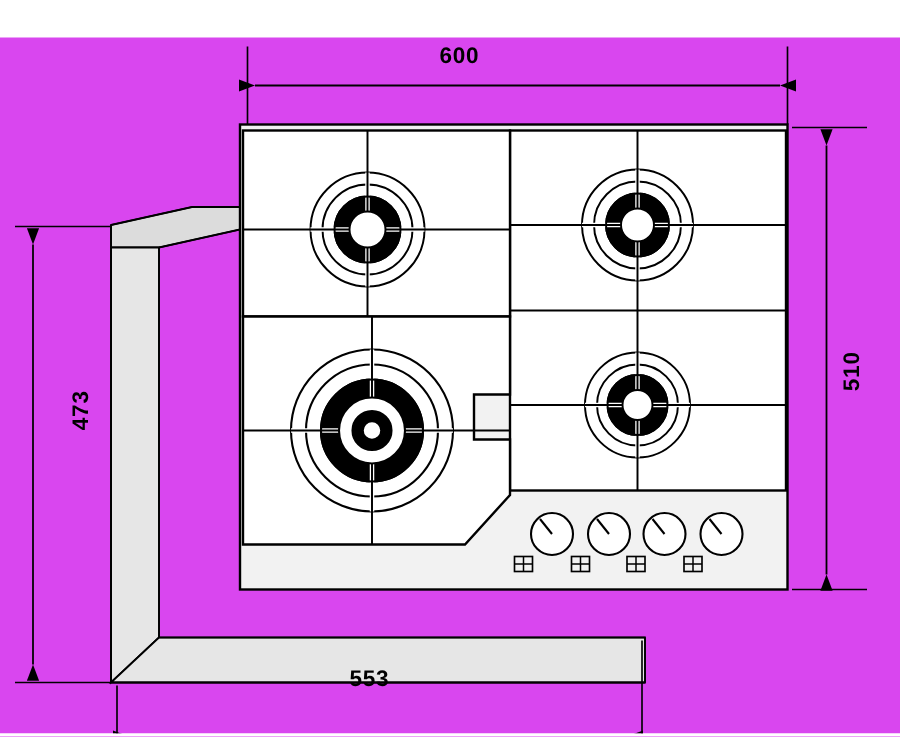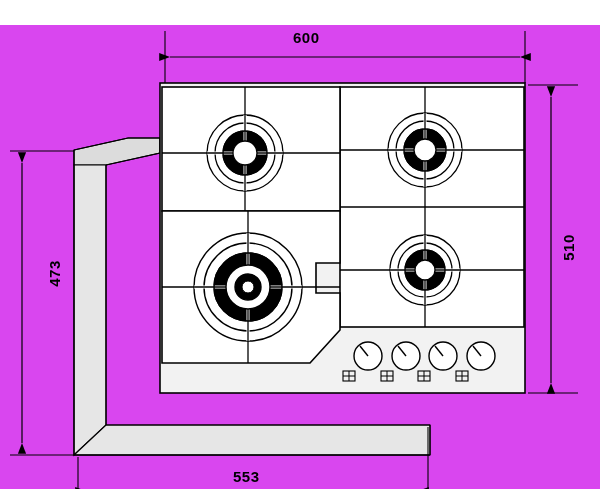--- a/index.html
+++ b/index.html
@@ -33,21 +33,21 @@
     color: #000000;
     letter-spacing: 0.5px;
     white-space: nowrap;
   }
   .dim-label.vertical {
     transform-origin: 50% 50%;
   }
   #label-600 { left: 293px; top: 4px; }
   #label-510 { left: 555px; top: 214px; transform: rotate(-90deg); }
   #label-473 { left: 41px; top: 240px; transform: rotate(-90deg); }
-  #label-553 { left: 233px; top: 443px; }
+  #label-553 { left: 233px; top: 419px; }
 </style>
 </head>
 <body>
 
 <div id="root">
 
   <svg id="drawing" viewBox="0 0 600 491">
 
     <g>
 

